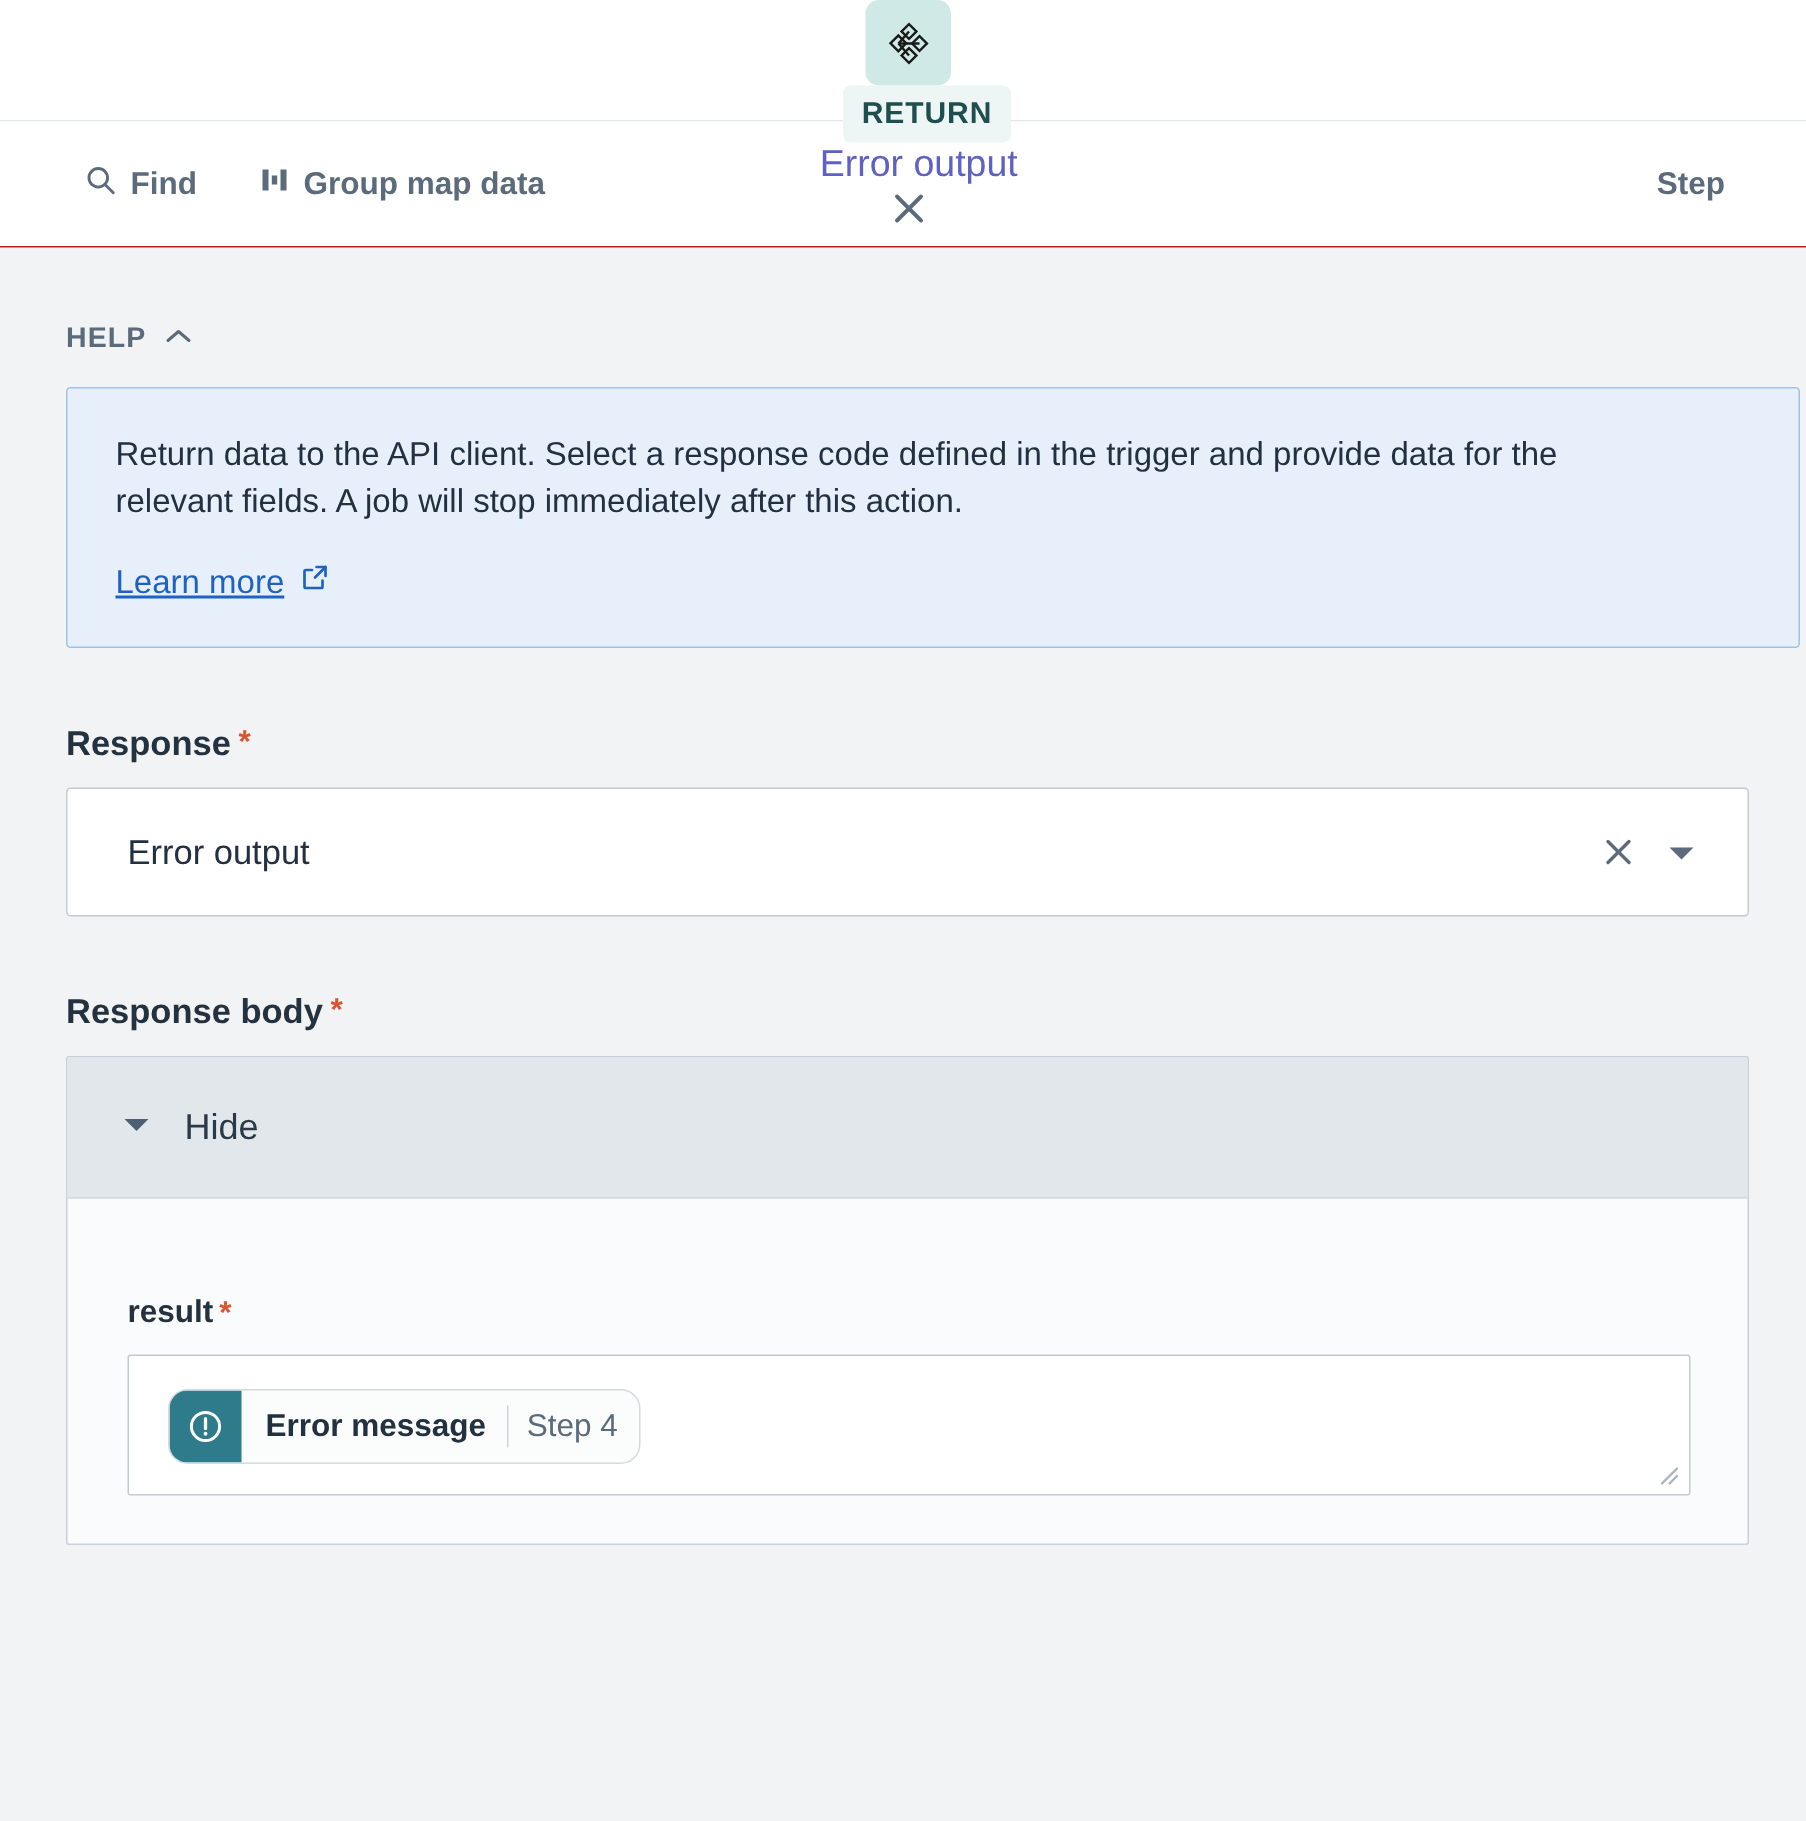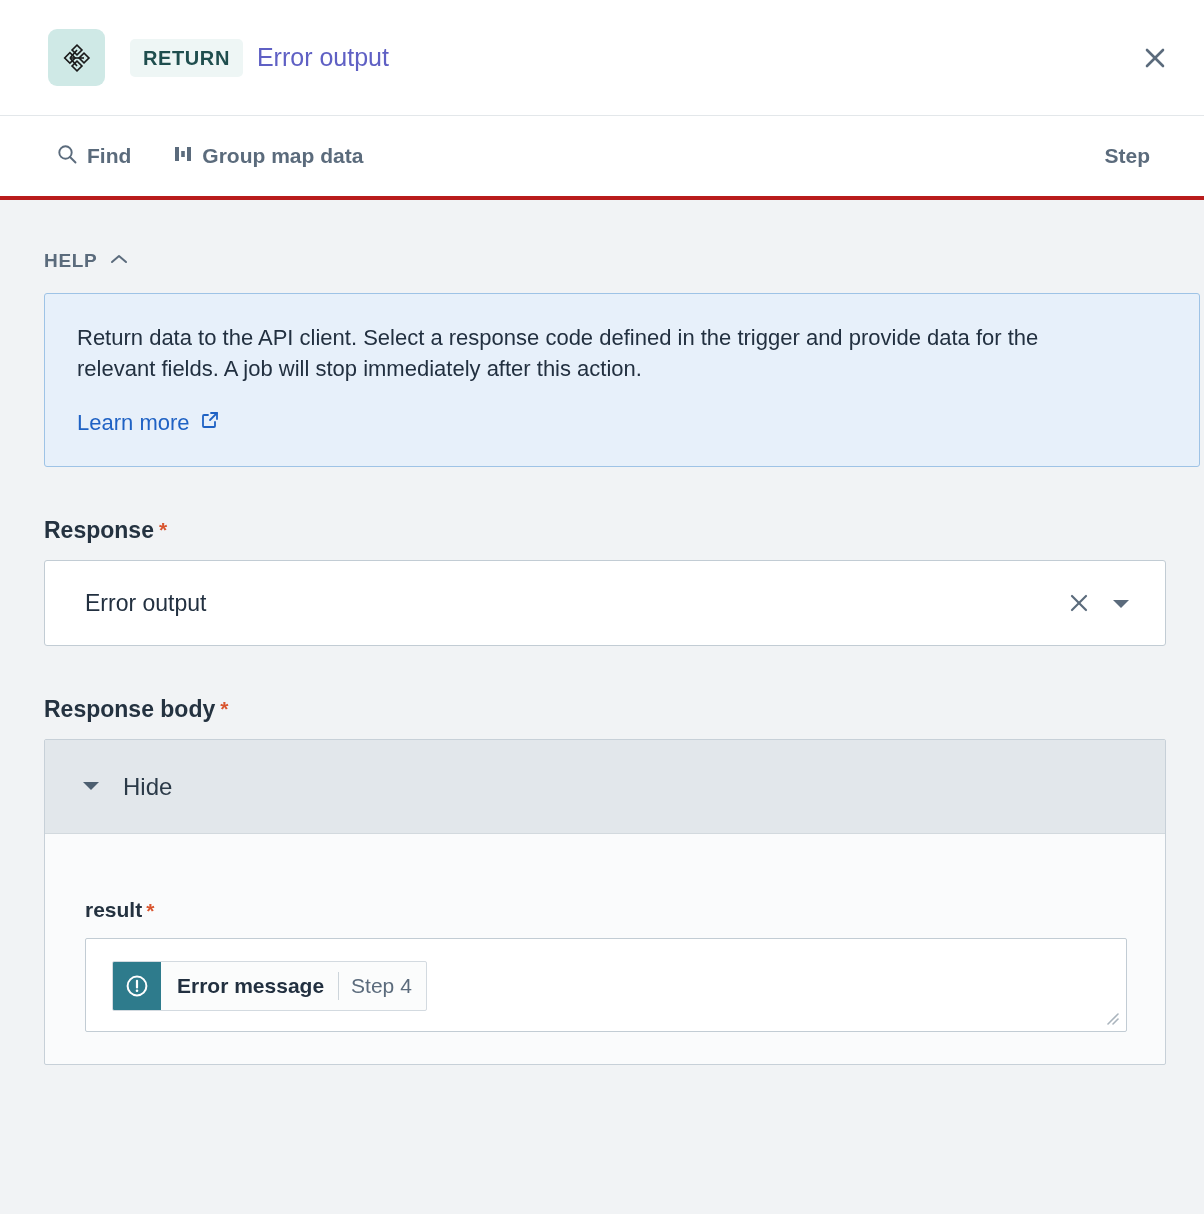--- a/index.html
+++ b/index.html
@@ -10,27 +10,28 @@
     width: 1204px;
     height: 1214px;
     background: #f1f3f5;
     font-family: "Liberation Sans", sans-serif;
     color: #223040;
     overflow: hidden;
   }
 
   
   .header {
-    height: 116px;
+    height: 81px;
     background: #ffffff;
     display: flex;
     align-items: center;
-    padding: 0 26px 0 48px;
+    padding: 0 26px 0 33px;
     box-sizing: border-box;
     border-bottom: 1px solid #e3e7ea;
+    flex-direction: column;
   }
   .app-icon {
     width: 57px;
     height: 57px;
     border-radius: 9px;
     background: #cfe9e6;
     display: flex;
     align-items: center;
     justify-content: center;
     flex: 0 0 auto;
@@ -65,21 +66,21 @@
   }
 
   
   .toolbar {
     height: 84px;
     background: #ffffff;
     display: flex;
     align-items: center;
     padding: 0 30px 0 56px;
     box-sizing: border-box;
-    border-bottom: 4px solid #b91c1c;
+    border-bottom: 1px solid #b91c1c;
   }
   .tool-item {
     display: flex;
     align-items: center;
     gap: 9px;
     font-size: 21px;
     font-weight: bold;
     color: #5b6b7c;
     cursor: pointer;
     margin-right: 42px;
@@ -129,20 +130,21 @@
     color: #223040;
     margin: 0 0 26px 0;
     max-width: 1020px;
   }
   .learn-more {
     display: inline-flex;
     align-items: center;
     gap: 10px;
     font-size: 22px;
     color: #1f62c4;
+    text-decoration: underline;
     cursor: pointer;
   }
 
   .field-label {
     font-size: 23px;
     font-weight: bold;
     color: #243240;
     margin: 50px 0 16px 0;
     display: flex;
     align-items: flex-start;
@@ -240,21 +242,21 @@
     flex: 1 1 auto;
     padding: 22px 0 0 26px;
     box-sizing: border-box;
     position: relative;
     cursor: text;
   }
   .token {
     display: inline-flex;
     align-items: stretch;
     border: 1px solid #d3dae0;
-    border-radius: 2px;
+    border-radius: 13px;
     background: #fbfcfc;
     height: 48px;
     overflow: hidden;
   }
   .token-icon {
     width: 48px;
     background: #2e7b8c;
     display: flex;
     align-items: center;
     justify-content: center;

